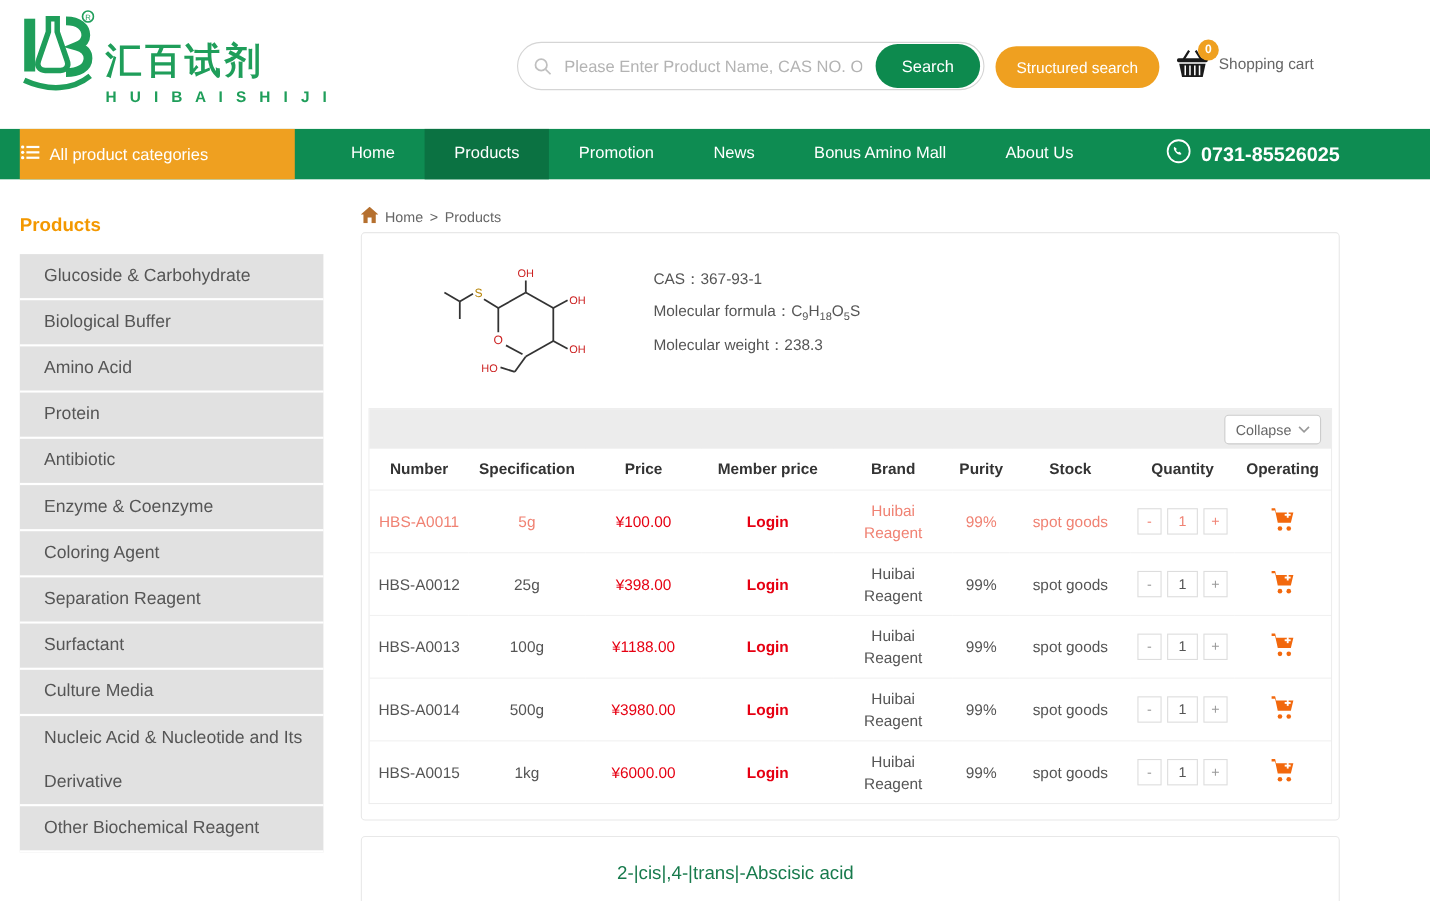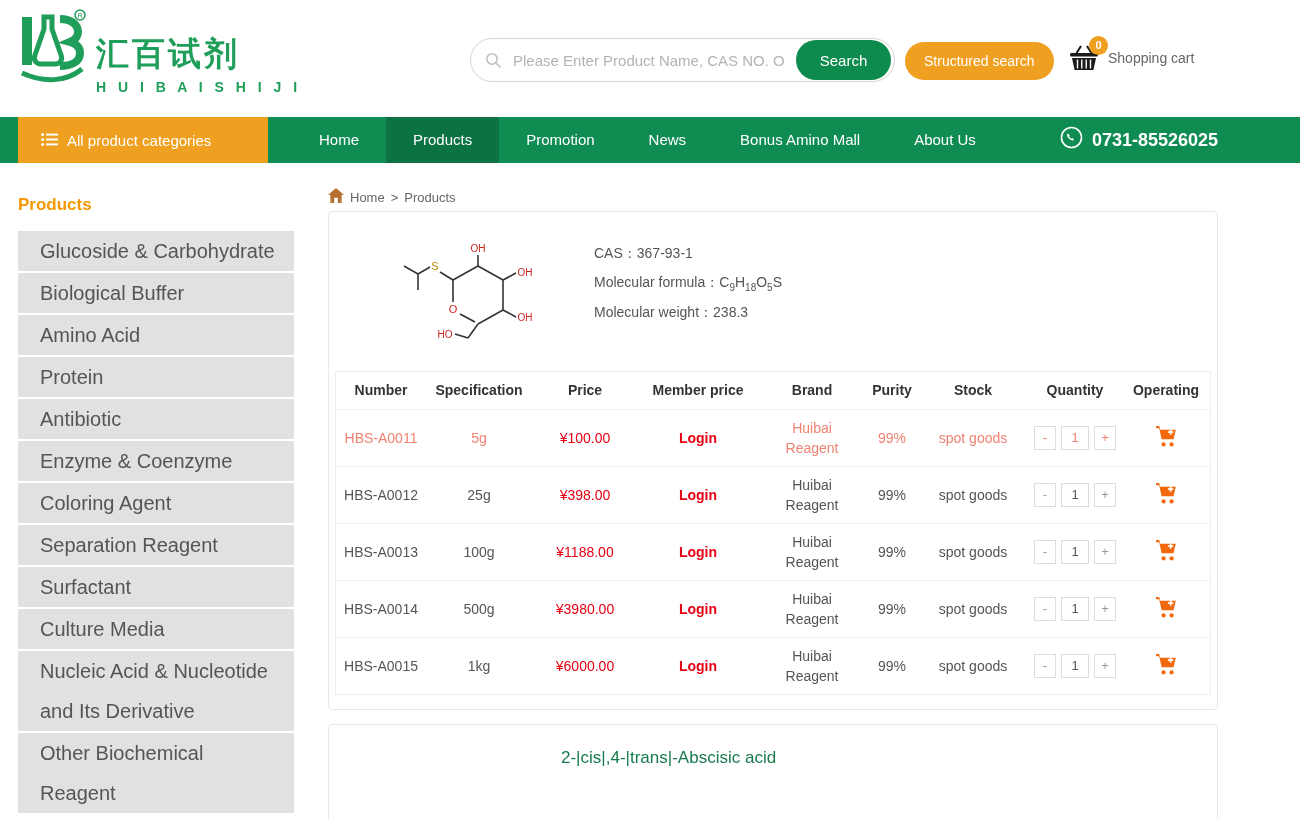--- a/index.html
+++ b/index.html
@@ -25,32 +25,32 @@
     background:var(--orange,#efa020); color:#fff; font-size:14px; border:none; cursor:pointer; font-family:inherit; }
   .cart-area { position:absolute; left:1068px; top:44px; display:flex; align-items:center; cursor:pointer; }
   .basket-wrap { position:relative; width:32px; height:28px; }
   .cart-badge { position:absolute; left:21px; top:-8px; width:19px; height:19px; border-radius:50%;
     background:var(--orange,#f5a321); color:#fff; font-size:11px; font-weight:bold; line-height:19px; text-align:center; }
   .cart-label { margin-left:8px; color:#666; font-size:14px; }
   
   .nav { height:46px; background:var(--nav-green,#0e8c52); }
   .nav-inner { height:100%; padding-left:18px; padding-right:82px; display:flex; }
   .cat-btn { width:250px; background:var(--orange,#efa020); color:#fff; font-size:15px;
-    display:flex; align-items:center; gap:9px; padding-left:23px; cursor:pointer; flex:none; }
+    display:flex; align-items:center; gap:9px; padding-left:1px; cursor:pointer; flex:none; }
   .nav-menu { display:flex; margin-left:24px; }
   .nav-item { padding:0 27px; line-height:46px; color:#fff; font-size:15px; cursor:pointer; white-space:nowrap; }
   .nav-item.active { background:var(--active-green,#0b7242); }
   .nav-phone { margin-left:auto; display:flex; align-items:center; gap:9px; color:#fff;
     font-size:18px; font-weight:bold; }
   
   .content { display:flex; padding-left:18px; }
   .sidebar { width:276px; flex:none; }
   .sidebar-title { color:var(--sb-orange,#f39800); font-size:17px; font-weight:bold; margin:32px 0 16px 0; }
   .cat-list { list-style:none; margin:0; padding:0; }
-  .cat-item { background:#e1e1e1; color:#555; font-size:20px; line-height:40px;
+  .cat-item { background:#e1e1e1; color:#555; font-size:16px; line-height:40px;
     padding:0 14px 0 22px; border-bottom:2px solid #fff; cursor:pointer; }
   .main { margin-left:34px; width:890px; }
   .breadcrumb { margin-top:26px; display:flex; align-items:center; gap:6px; font-size:13px; color:#666; height:16px; }
   .breadcrumb .bc-link { cursor:pointer; }
   
   .card { border:1px solid #e8e8e8; border-radius:4px; background:#fff; }
   .card1 { margin-top:6px; padding-bottom:14px; }
   .product-top { display:flex; padding:16px 20px 6px 46px; }
   .mol-structure { width:175px; height:125px; flex:none; }
   .product-info { margin-left:44px; padding-top:6px; }
@@ -236,20 +236,28 @@
           <div class="info-line">
             <span>Molecular formula：</span><span><span>C</span><sub>9</sub><span>H</span><sub>18</sub><span>O</span><sub>5</sub><span>S</span></span>
           </div>
           <div class="info-line">
             <span>Molecular weight：</span><span>238.3</span>
           </div>
         </div>
       </div>
 
       <div class="table-wrap">
+        <div class="table-toolbar">
+          <button class="collapse-btn">
+            <span>Collapse</span>
+            <svg width="11" height="7" viewBox="0 0 11 7">
+              <polyline points="1,1 5.5,5.5 10,1" fill="none" stroke="#999" stroke-width="1.5"></polyline>
+            </svg>
+          </button>
+        </div>
         <table class="price-table">
           <colgroup>
             <col style="width:90px">
               <col style="width:106px">
               <col style="width:106px">
               <col style="width:120px">
             <col style="width:108px">
               <col style="width:52px">
               <col style="width:110px">
               <col style="width:94px">

